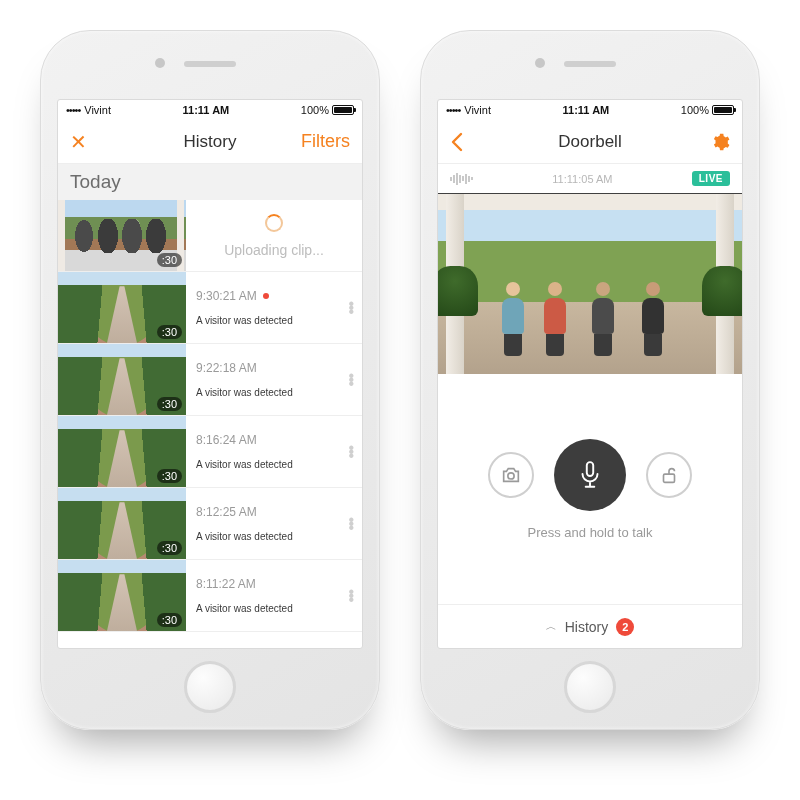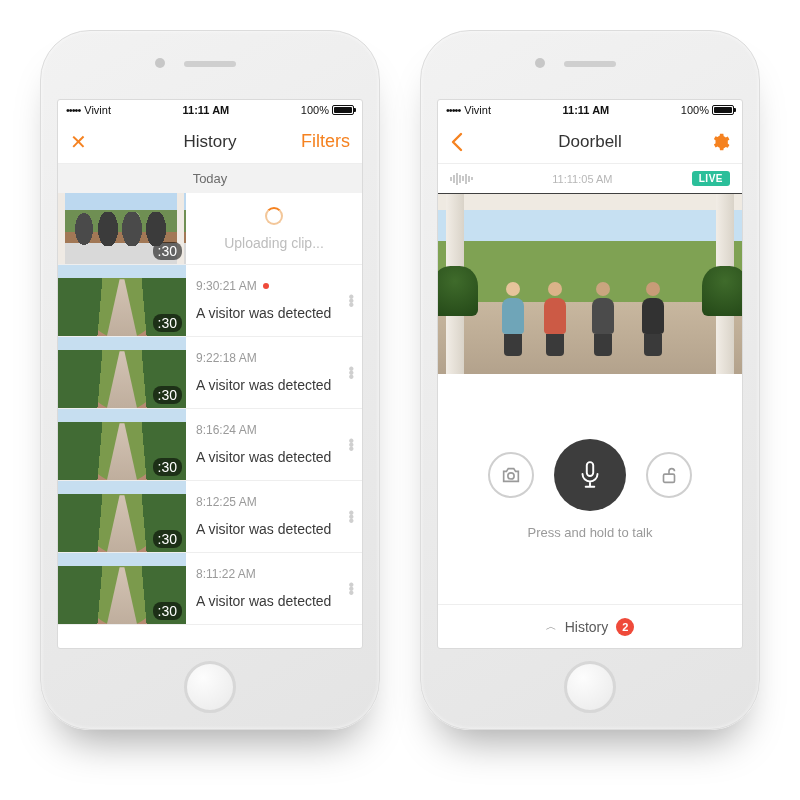--- a/index.html
+++ b/index.html
@@ -55,25 +55,25 @@
   
   .nav { height:44px; display:flex; align-items:center; padding:0 12px; border-bottom:1px solid #eee; }
   .nav .left, .nav .right { width:60px; display:flex; align-items:center; }
   .nav .right { justify-content:flex-end; }
   .nav .title { flex:1; text-align:center; font-size:17px; font-weight:500; color:#333;}
   .x-icon { font-size:20px; color:#f58220; font-weight:200;}
   .back-icon { color:#f58220; font-size:20px; }
   .filters { color:#f58220; font-size:18px; }
   .gear { width:20px; height:20px; }
 
-  .section-header { background:#f2f2f2; color:#6d6d6d; font-size:13px; padding:7px 12px;text-align:center; }
+  .section-header { background:#f2f2f2; color:#6d6d6d; font-size:19px; padding:7px 12px; }
 
   .clip-row { display:flex; border-bottom:1px solid #eee; height:72px; }
   .thumb { width:128px; height:100%; position:relative; flex-shrink:0; background:#777; overflow:hidden;}
-  .thumb .dur { position:absolute; right:4px; bottom:4px; color:#fff; font-size:14px; background:rgba(0,0,0,.55); border-radius:8px; padding:1px 5px; }
+  .thumb .dur { position:absolute; right:4px; bottom:4px; color:#fff; font-size:11px; background:rgba(0,0,0,.55); border-radius:8px; padding:1px 5px; }
   .porch-thumb {
     background:
       radial-gradient(circle at 60% 34%, rgba(255,255,255,.55) 0 4%, transparent 6%),
       linear-gradient(#bcd8ef 0 24%, transparent 24%),
       linear-gradient(#6f8f53 24% 55%, transparent 55%),
       linear-gradient(#a27856 55% 70%, transparent 70%),
       linear-gradient(#d9d9d9 70% 100%);
   }
   .porch-people::after{
     content:""; position:absolute; left:14px; bottom:18px; width:100px; height:34px;
@@ -99,21 +99,21 @@
   .walk-thumb::after{
     content:""; position:absolute; left:50%; top:20%; transform:translateX(-50%);
     width:30px; height:80%;
     background:linear-gradient(#d3c3b4,#bfae9d);
     clip-path:polygon(42% 0,58% 0,100% 100%,0 100%);
   }
 
   .clip-body { flex:1; padding:8px 10px; display:flex; flex-direction:column; justify-content:center; position:relative;}
   .clip-time { font-size:12px; color:#9a9a9a; display:flex; align-items:center; gap:6px;}
   .rec-dot { width:6px; height:6px; border-radius:50%; background:#ef4a3a; display:inline-block;}
-  .clip-title { font-size:14px; color:#3a3a3a; line-height:1.2; margin-top:12px;}
+  .clip-title { font-size:10px; color:#3a3a3a; line-height:1.2; margin-top:12px;}
   .more-dots { position:absolute; right:8px; top:50%; transform:translateY(-50%); color:#cfcfcf; font-size:16px; line-height:4px; letter-spacing:0; }
   .more-dots span{display:block;}
 
   .uploading { display:flex; align-items:center; gap:10px; color:#bdbdbd; font-size:14px;}
   .spinner { width:18px; height:18px; border:2px solid #f3c79a; border-top-color:#f58220; border-radius:50%; }
 
   
   .subbar { height:30px; display:flex; align-items:center; padding:0 12px; font-size:11px; color:#b7b7b7; border-bottom:1px solid #404040;}
   .subbar .mid { flex:1; text-align:center; }
   .live { background:#2bbf9a; color:#fff; font-size:10px; font-weight:700; padding:2px 7px; border-radius:3px; letter-spacing:.5px;}

